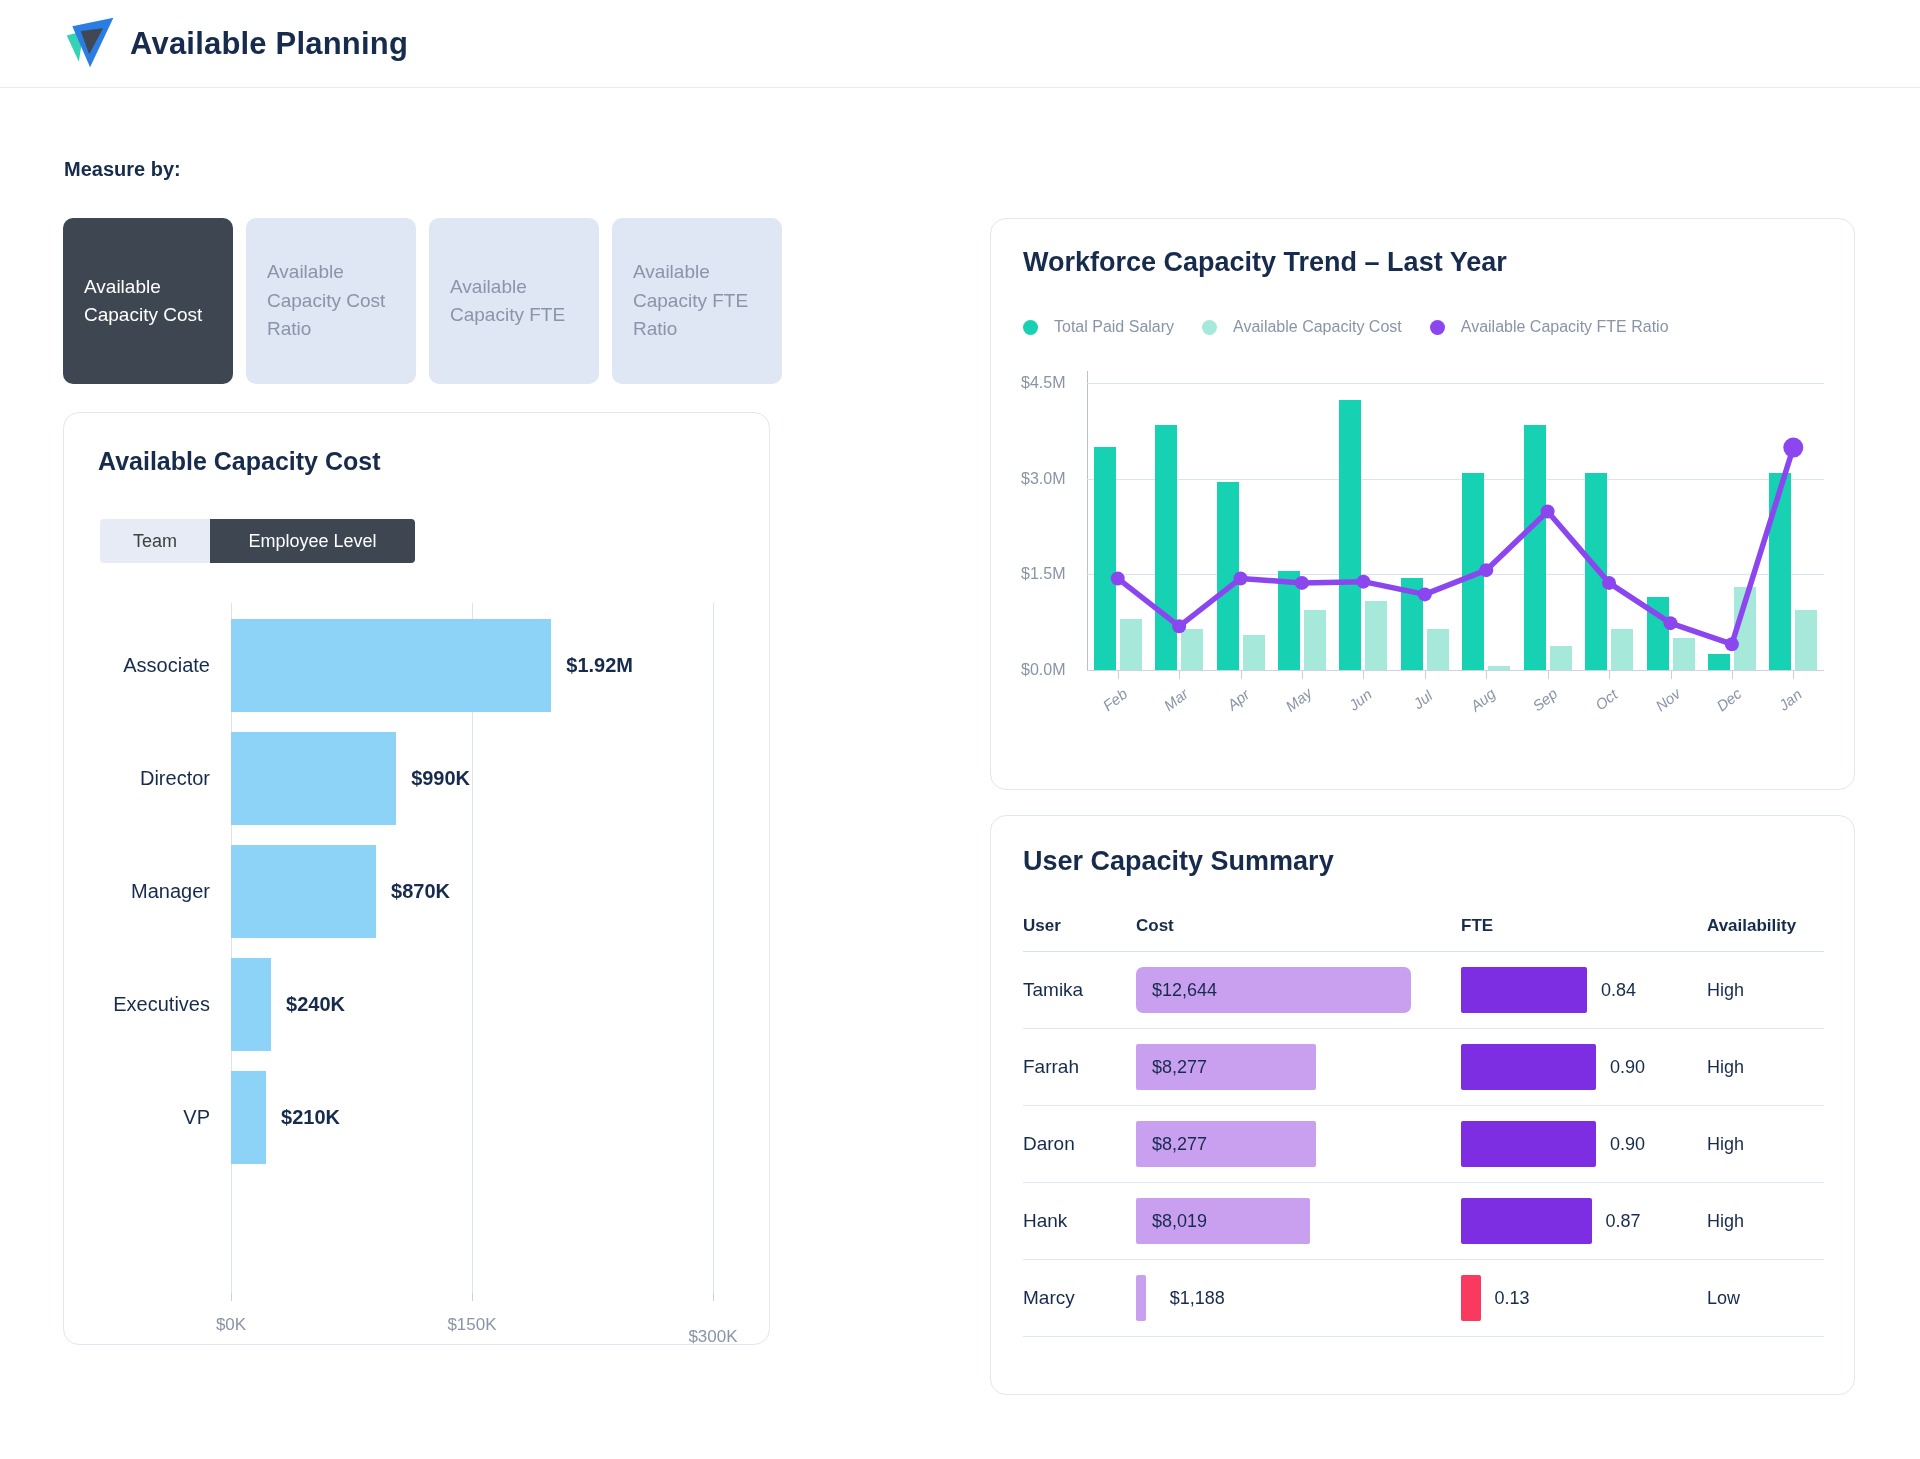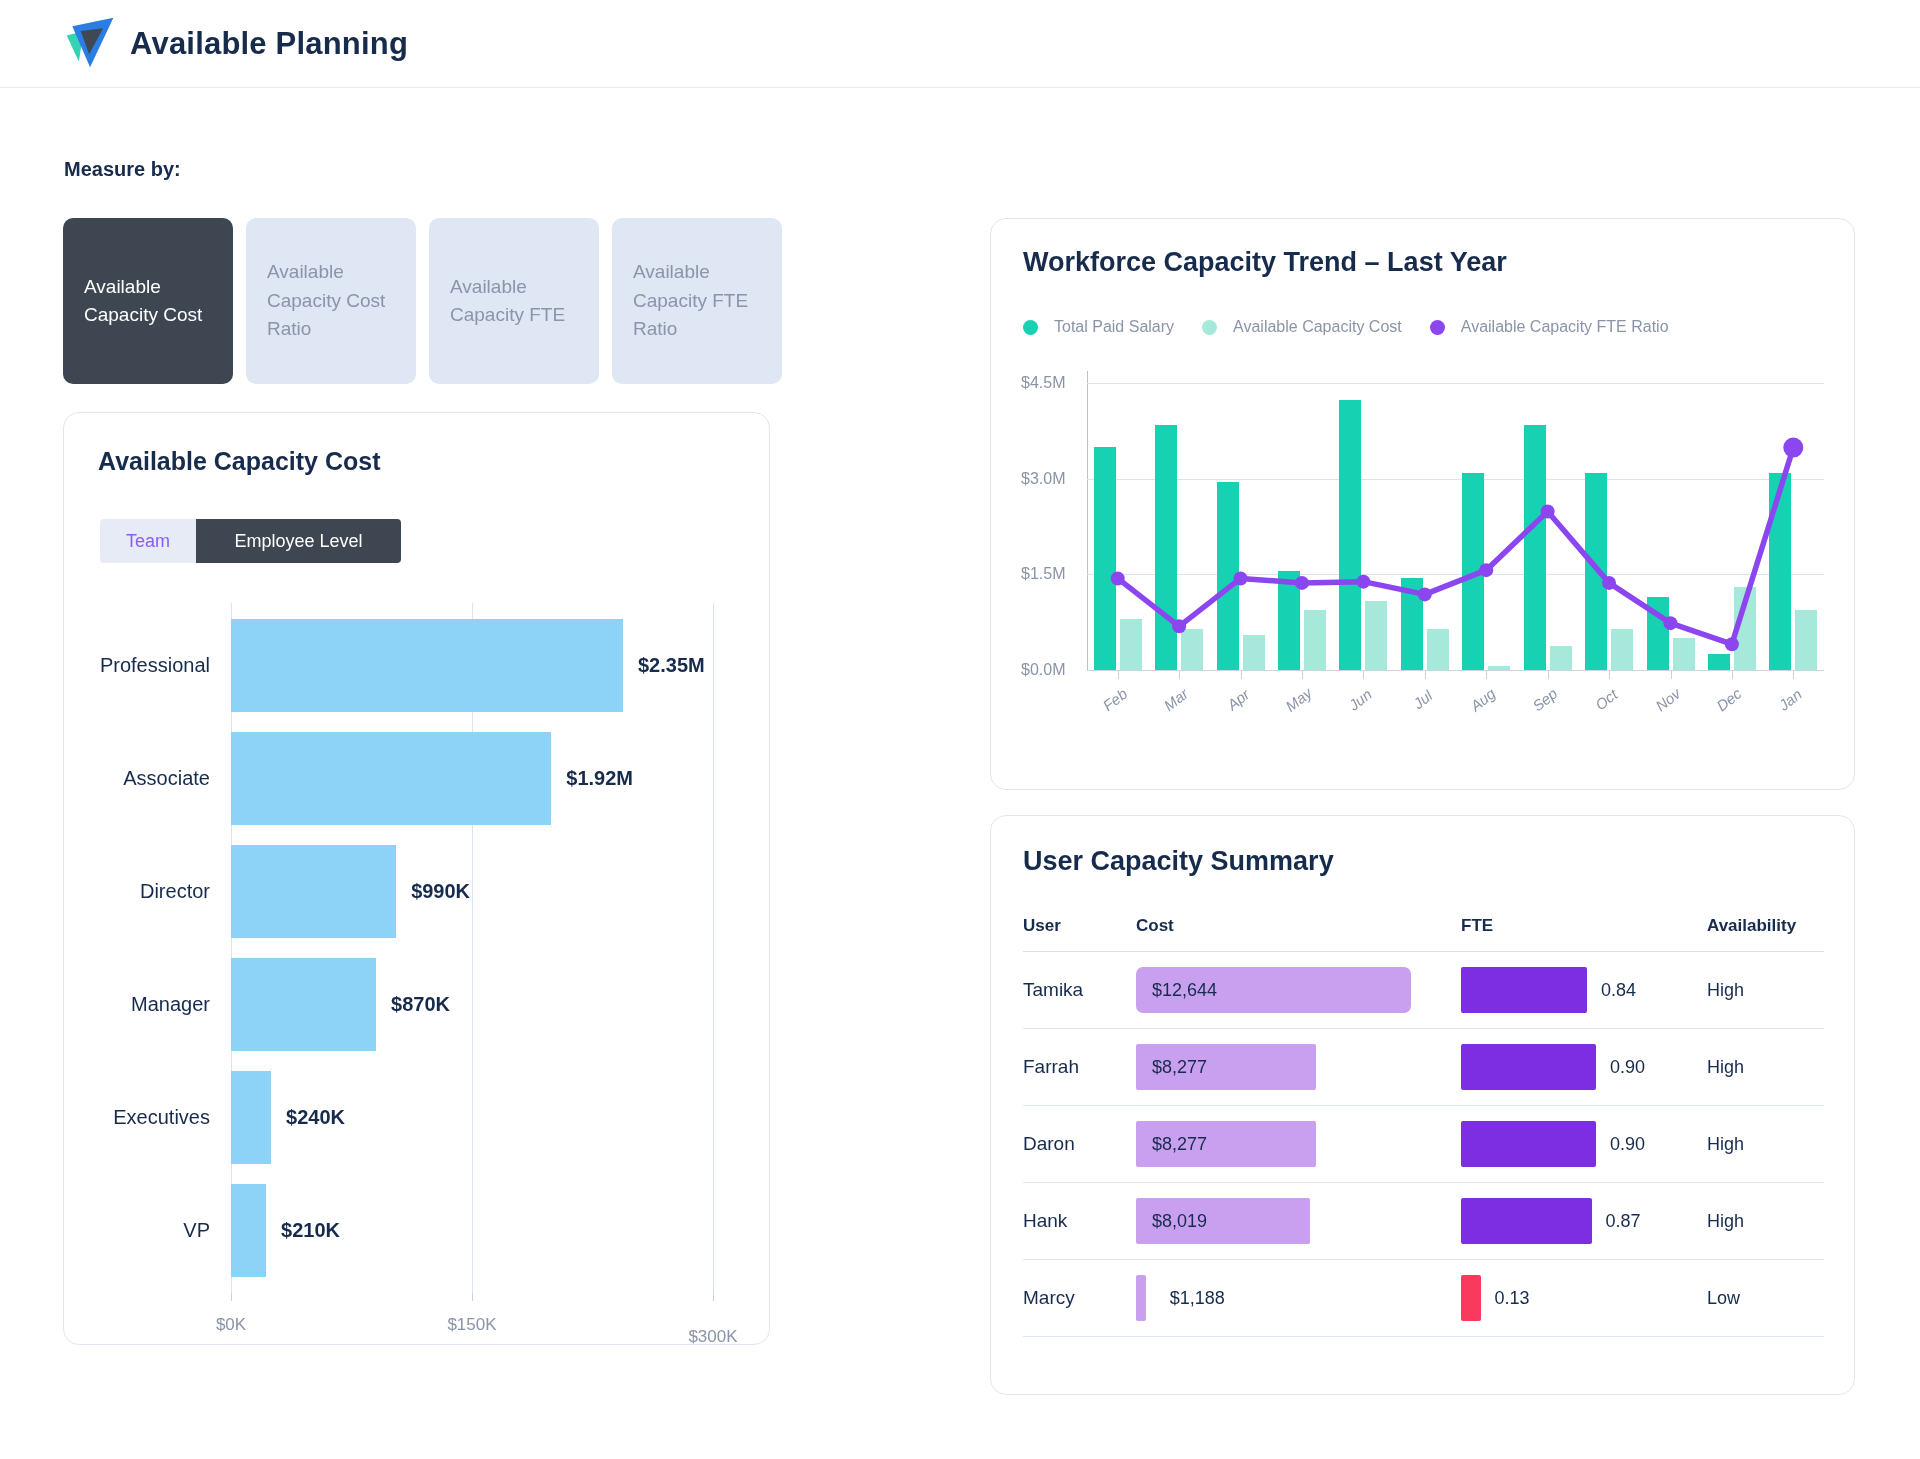--- a/index.html
+++ b/index.html
@@ -33,21 +33,21 @@
   #card-cost{left:63px; top:412px; width:707px; height:933px;}
   #card-trend{left:990px; top:218px; width:865px; height:572px;}
   #card-summary{left:990px; top:815px; width:865px; height:580px;}
   .panel-title{font-weight:800; position:absolute;}
   #card-cost .panel-title{left:34px; top:34px; font-size:25px;}
   #card-trend .panel-title{left:32px; top:28px; font-size:27px;}
   #card-summary .panel-title{left:32px; top:30px; font-size:27px;}
   
   .toggle{position:absolute; left:36px; top:106px; display:flex; height:44px; border-radius:4px; overflow:hidden;}
   .seg{display:flex; align-items:center; justify-content:center; font-size:18px; cursor:pointer;}
-  .seg.team{width:96px; background:#e6ebf6; color:#8b5cf6;}
+  .seg.team{width:110px; background:#e6ebf6; color:#404040;}
   .seg.emp{width:205px; background:var(--slate); color:#fff;}
   
   .hplot{position:absolute; left:167px; top:190px; width:482px; height:690px;}
   .hgridline{position:absolute; top:0; width:1px; height:690px; background:var(--grid);}
   .hgridline .tick{position:absolute; top:690px; left:0; width:1px; height:8px; background:#c9d1df;}
   .hxlab{position:absolute; top:712px; transform:translateX(-50%); font-size:17px; color:var(--gray);}
   .hrows{position:absolute; left:0; top:16px; width:100%;}
   .hrow{position:relative; height:93px; margin-bottom:20px; display:flex; align-items:center;}
   .hcat{position:absolute; left:-181px; width:160px; text-align:right; font-size:20px; color:var(--navy);}
   .hbar{height:93px; background:var(--sky);}
@@ -124,25 +124,20 @@
       <div class="hgridline" style="left: 241px;">
         <div class="tick"></div>
       </div>
       <div class="hxlab" style="left: 241px;">$150K</div>
       <div class="hgridline" style="left: 482px;">
         <div class="tick"></div>
       </div>
       <div class="hxlab" style="left: 482px; margin-top: 12px;">$300K</div>
       <div class="hrows">
         <div class="hrow">
-          <div class="hcat">Professional</div>
-          <div class="hbar" style="width: 392px;"></div>
-          <div class="hval">$2.35M</div>
-        </div>
-        <div class="hrow">
           <div class="hcat">Associate</div>
           <div class="hbar" style="width: 320.272px;"></div>
           <div class="hval">$1.92M</div>
         </div>
         <div class="hrow">
           <div class="hcat">Director</div>
           <div class="hbar" style="width: 165.14px;"></div>
           <div class="hval">$990K</div>
         </div>
         <div class="hrow">

